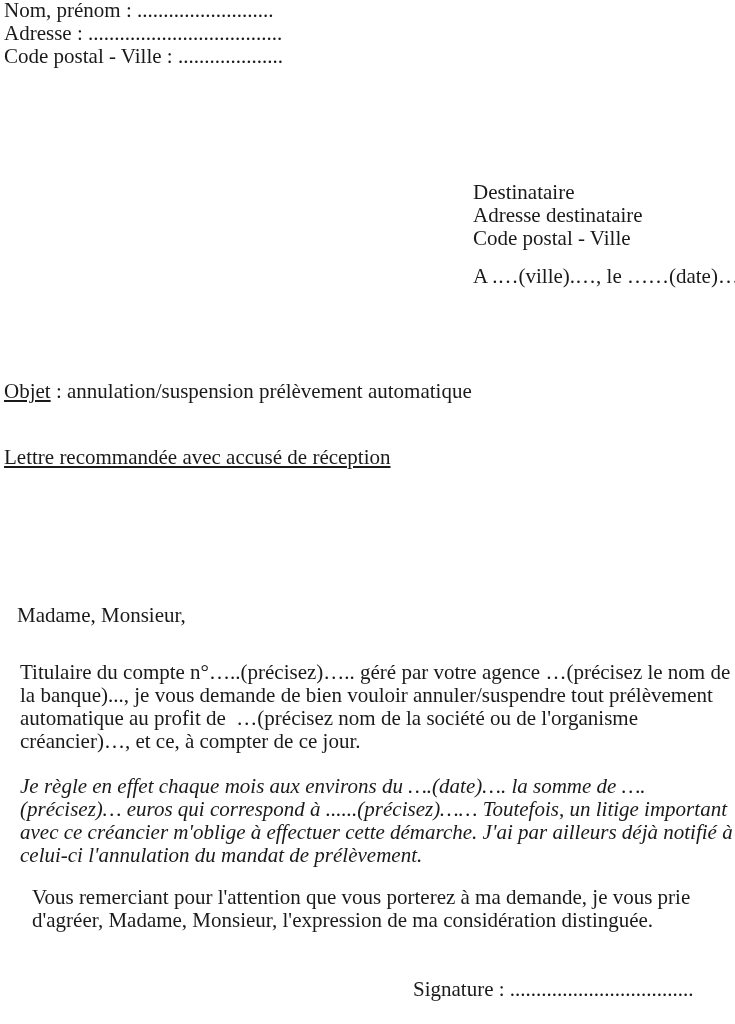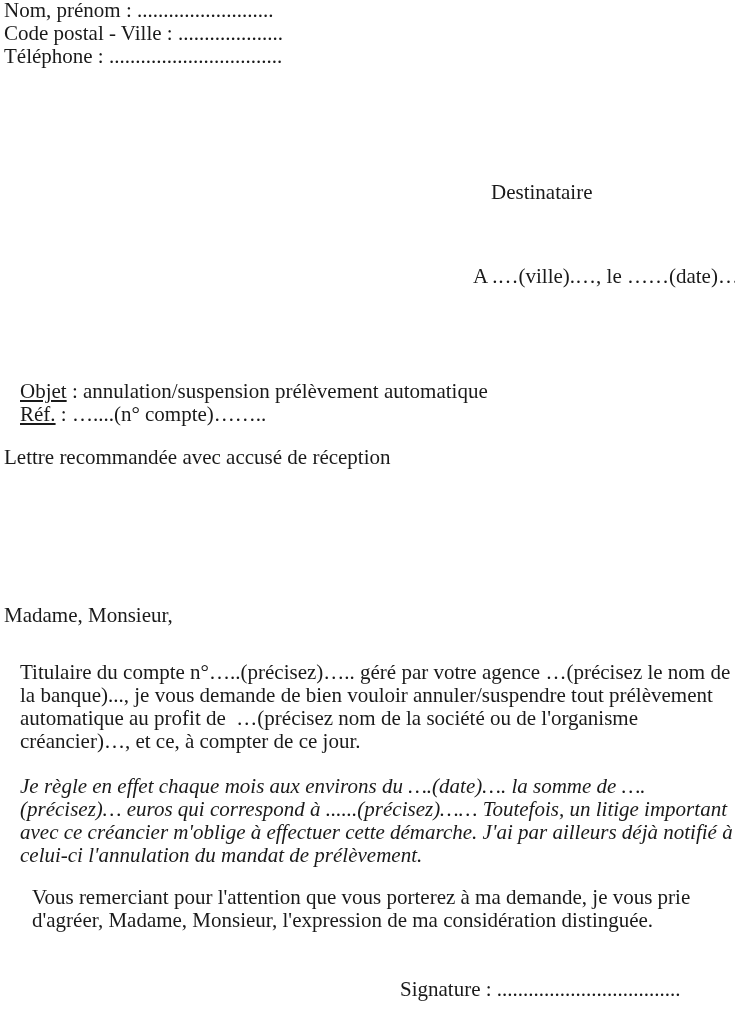--- a/index.html
+++ b/index.html
@@ -24,50 +24,51 @@
     white-space: pre-wrap;
     margin-left: 16px;
   }
   .nowrap {
     white-space: pre;
   }
   .u {
     text-decoration: underline;
   }
   .sender-block   { left: 4px;   top: -1px; }
-  .recipient-block{ left: 491px; top: 181px; }
+  .recipient-block{ left: 473px; top: 181px; }
   .date-line      { left: 473px; top: 265px; }
-  .subject-block  { left: 4px;   top: 380px; margin-left: 16px; }
-  .registered-line{ left: 4px;   top: 446px; }
-  .salutation     { left: 4px;   top: 604px; }
+  .subject-block  { left: 4px;   top: 380px; }
+  .registered-line{ left: 4px;   top: 446px; text-decoration: underline; }
+  .salutation     { left: 17px;   top: 604px; }
   .para-1         { left: 4px;   top: 661px; width: 727px; }
   .para-2         { left: 4px;   top: 775px; width: 727px; font-style: italic; }
   .para-3         { left: 16px;   top: 886px; width: 727px; }
-  .signature-line { left: 400px; top: 978px; }
+  .signature-line { left: 413px; top: 978px; }
 </style>
 </head>
 <body>
 
 <div class="page">
 
   <div class="block sender-block">
     <div class="nowrap">Nom, prénom : ..........................</div>
+    <div class="nowrap">Adresse : .....................................</div>
     <div class="nowrap">Code postal - Ville : ....................</div>
-    <div class="nowrap">Téléphone : .................................</div>
   </div>
 
   <div class="block recipient-block">
     <div class="nowrap">Destinataire</div>
+    <div class="nowrap">Adresse destinataire</div>
+    <div class="nowrap">Code postal - Ville</div>
   </div>
 
   <div class="block date-line nowrap">A .…(ville).…, le ……(date)……</div>
 
   <div class="block subject-block">
     <div class="nowrap"><span class="u">Objet</span><span> : annulation/suspension prélèvement automatique</span></div>
-    <div class="nowrap"><span class="u">Réf.</span><span> : …....(n° compte)……..</span></div>
   </div>
 
   <div class="block registered-line nowrap">Lettre recommandée avec accusé de réception</div>
 
   <div class="block salutation nowrap">Madame, Monsieur,</div>
 
   <div class="block para-1 txt">Titulaire du compte n°…..(précisez)….. géré par votre agence …(précisez le nom de la banque)..., je vous demande de bien vouloir annuler/suspendre tout prélèvement automatique au profit de  …(précisez nom de la société ou de l'organisme créancier)…, et ce, à compter de ce jour.</div>
 
   <div class="block para-2 txt">Je règle en effet chaque mois aux environs du ….(date)…. la somme de ….(précisez)… euros qui correspond à ......(précisez)…… Toutefois, un litige important avec ce créancier m'oblige à effectuer cette démarche. J'ai par ailleurs déjà notifié à celui-ci l'annulation du mandat de prélèvement.</div>
 

